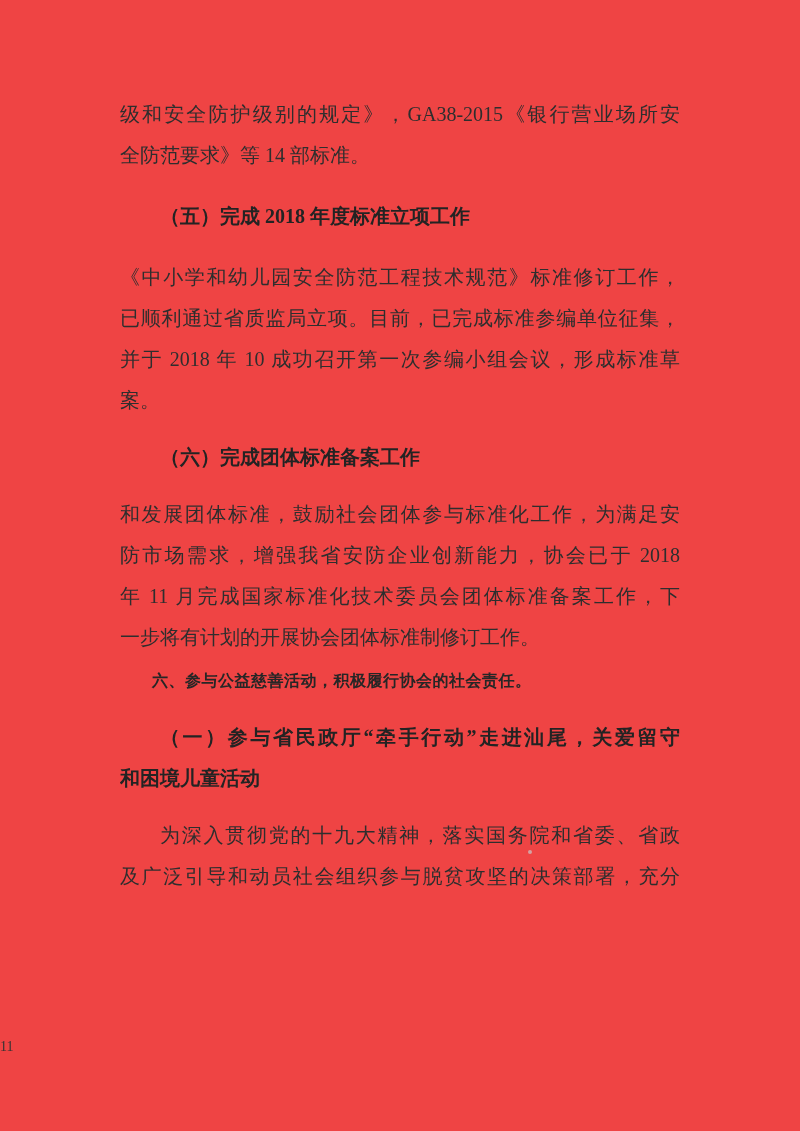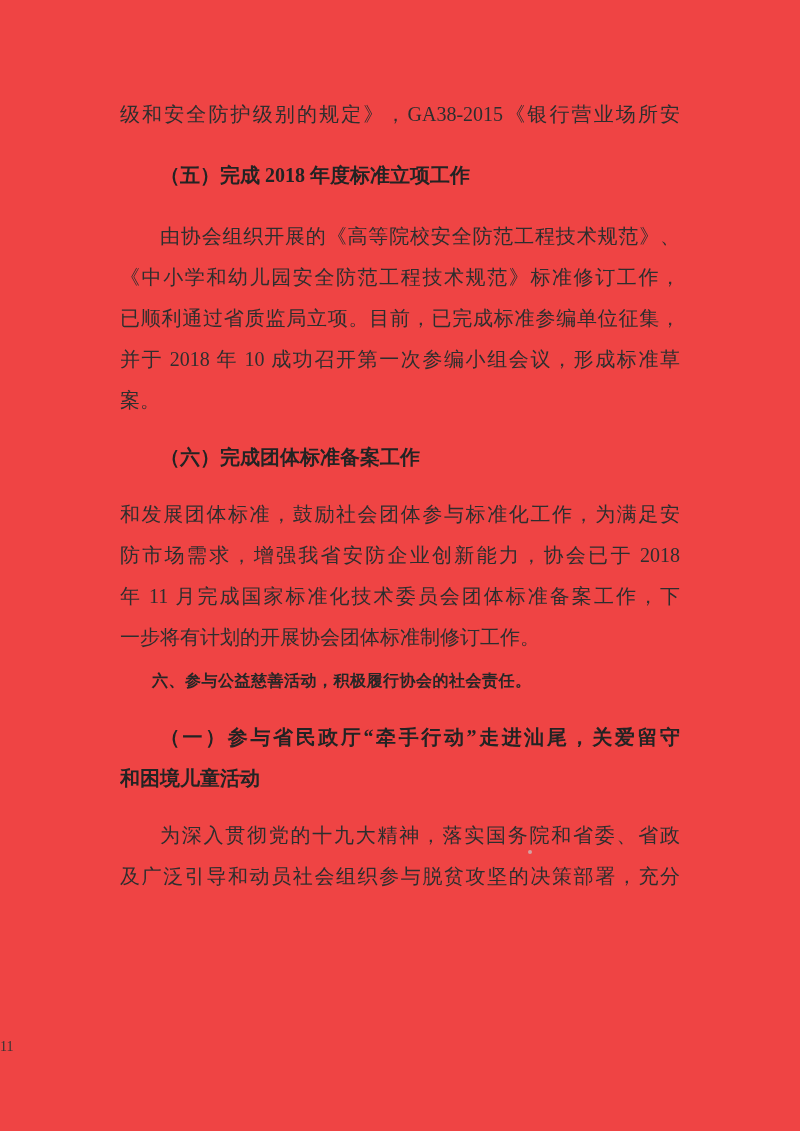--- a/index.html
+++ b/index.html
@@ -79,26 +79,26 @@
     opacity: 0.7;
   }
 </style>
 </head>
 <body>
 
 <div class="page" data-name="document-page">
   <div class="content" id="content" data-name="document-content">
       <div class="block body" data-name="paragraph-standards">
         <div class="line" data-name="text-line">级和安全防护级别的规定》，GA38-2015《银行营业场所安</div>
+        <div class="line natural" data-name="text-line">全防范要求》等 14 部标准。</div>
       </div>
       <div class="block bold-serif" data-name="section-5-heading">
         <div class="line natural indent" data-name="heading-line">（五）完成 2018 年度标准立项工作</div>
       </div>
       <div class="block body" data-name="paragraph-project-approval">
-        <div class="line indent" data-name="text-line">由协会组织开展的《高等院校安全防范工程技术规范》、</div>
         <div class="line" data-name="text-line">《中小学和幼儿园安全防范工程技术规范》标准修订工作，</div>
         <div class="line" data-name="text-line">已顺利通过省质监局立项。目前，已完成标准参编单位征集，</div>
         <div class="line" data-name="text-line">并于 2018 年 10 成功召开第一次参编小组会议，形成标准草</div>
         <div class="line natural" data-name="text-line">案。</div>
       </div>
       <div class="block bold-serif" data-name="section-6-heading">
         <div class="line natural indent" data-name="heading-line">（六）完成团体标准备案工作</div>
       </div>
       <div class="block body" data-name="paragraph-group-standard-filing">
         <div class="line" data-name="text-line">和发展团体标准，鼓励社会团体参与标准化工作，为满足安</div>

